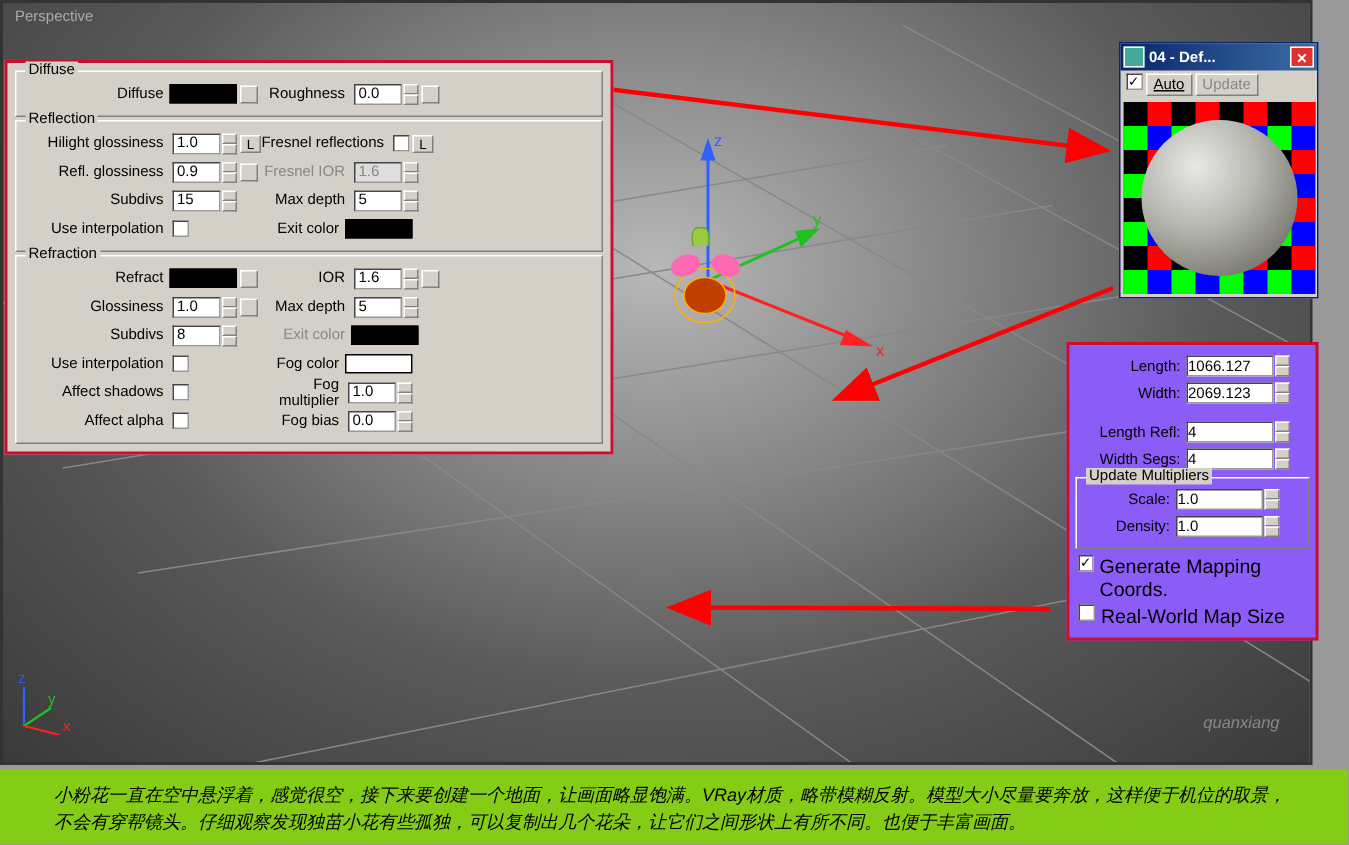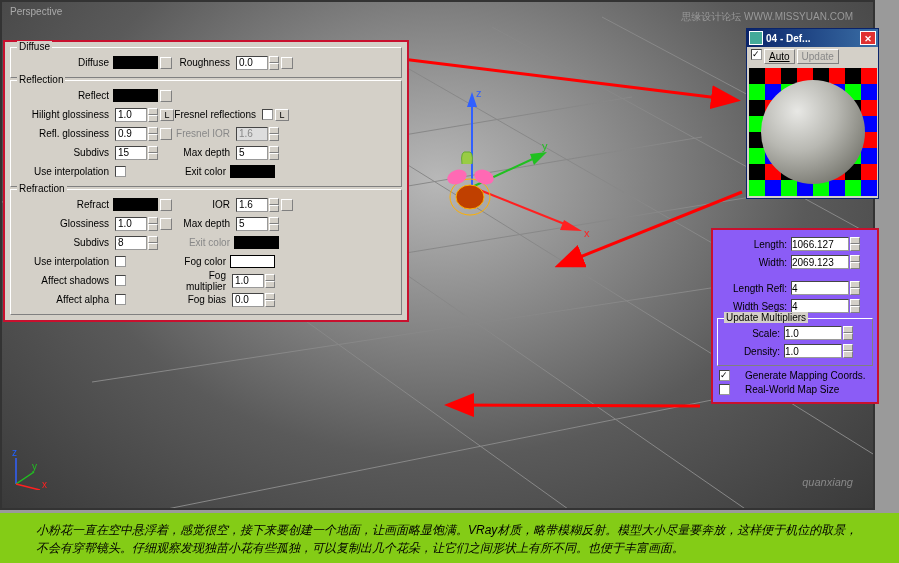--- a/index.html
+++ b/index.html
@@ -39,39 +39,38 @@
 .prev-btn.dis { color: #888; }
 .preview-slot { width: 128px; height: 128px; margin: 2px; position: relative; background: repeating-conic-gradient(#f00 0 25%, #00f 0 50%, #0f0 0 75%, #000 0 100%); background-size: 32px 32px; }
 .sphere { position: absolute; left: 12px; top: 12px; width: 104px; height: 104px; border-radius: 50%; background: radial-gradient(circle at 35% 30%, #e8e8e5 0%, #b8b8b2 40%, #787870 80%, #505048 100%); }
 
 
 .params-panel { position: absolute; right: 20px; top: 228px; width: 168px; background: #8b5cf6; border: 2px solid #c8102e; padding: 4px; font-size: 10px; }
 .p-row { display: flex; align-items: center; margin: 2px 0; height: 16px; }
 .p-lbl { width: 74px; text-align: right; padding-right: 4px; }
 .p-input { width: 58px; height: 14px; font-size: 10px; border: 1px inset #999; padding: 0 0; }
 .p-sep { height: 6px; }
-.chk-row { display: flex; align-items: flex-end; margin: 3px 0; font-size: 10px; gap: 11px; }
+.chk-row { display: flex; align-items: flex-start; margin: 3px 0; font-size: 13px; }
 .chk-row .checkbox { margin-right: 4px; margin-left: 2px; }
 .checked::after { content: "✓"; font-size: 9px; line-height: 9px; display: block; }
 
 
 .axis-corner { position: absolute; left: 12px; bottom: 22px; }
 .axis-corner .lz { color: #2060ff; position: absolute; bottom: 28px; left: -2px; font-size: 10px; }
 .axis-corner .ly { color: #20c020; position: absolute; bottom: 14px; left: 18px; font-size: 10px; }
 .axis-corner .lx { color: #ff2020; position: absolute; bottom: -4px; left: 28px; font-size: 10px; }
 
 
 .caption { position: absolute; left: 0; right: 0; bottom: 0; padding: 8px 36px 6px 36px; background: #84cc16; font-size: 12px; line-height: 18px; font-family: "SimSun", sans-serif; font-style: italic; }
 </style>
 </head>
 <body>
 
 <div class="viewport">
   <div class="viewport-label">Perspective</div>
-  <div class="watermark-top">思缘设计论坛 WWW.MISSYUAN.COM</div>
   <svg class="grid">
     <g stroke="#888" stroke-width="1" fill="none">
       <line x1="90" y1="380" x2="880" y2="260"></line>
         <line x1="40" y1="310" x2="780" y2="190"></line>
       <line x1="10" y1="250" x2="700" y2="135"></line>
         <line x1="0" y1="200" x2="630" y2="95"></line>
       <line x1="150" y1="510" x2="900" y2="360"></line>
       <line x1="240" y1="60" x2="900" y2="470"></line>
         <line x1="360" y1="40" x2="900" y2="350"></line>
       <line x1="490" y1="25" x2="900" y2="250"></line>
@@ -137,25 +136,20 @@
             <div class="spin-btn"></div>
           </div>
         </div>
       <div class="map-btn"></div>
     </div>
   </div>
 
   <div class="group">
     <span class="group-title">Reflection</span>
     <div class="row">
-      <span class="lbl col-l">Reflect</span>
-      <div class="swatch sw-black"></div>
-      <div class="map-btn"></div>
-    </div>
-    <div class="row">
       <span class="lbl col-l">Hilight glossiness</span>
       <div class="num-field">
           <input class="num-input" value="1.0" style="">
           <div class="spinner">
             <div class="spin-btn"></div>
             <div class="spin-btn"></div>
           </div>
         </div>
       <div class="map-btn" style="width:14px;text-align:center;font-size:9px;">L</div>
       <span class="lbl" style="width:86px;">Fresnel reflections</span>

